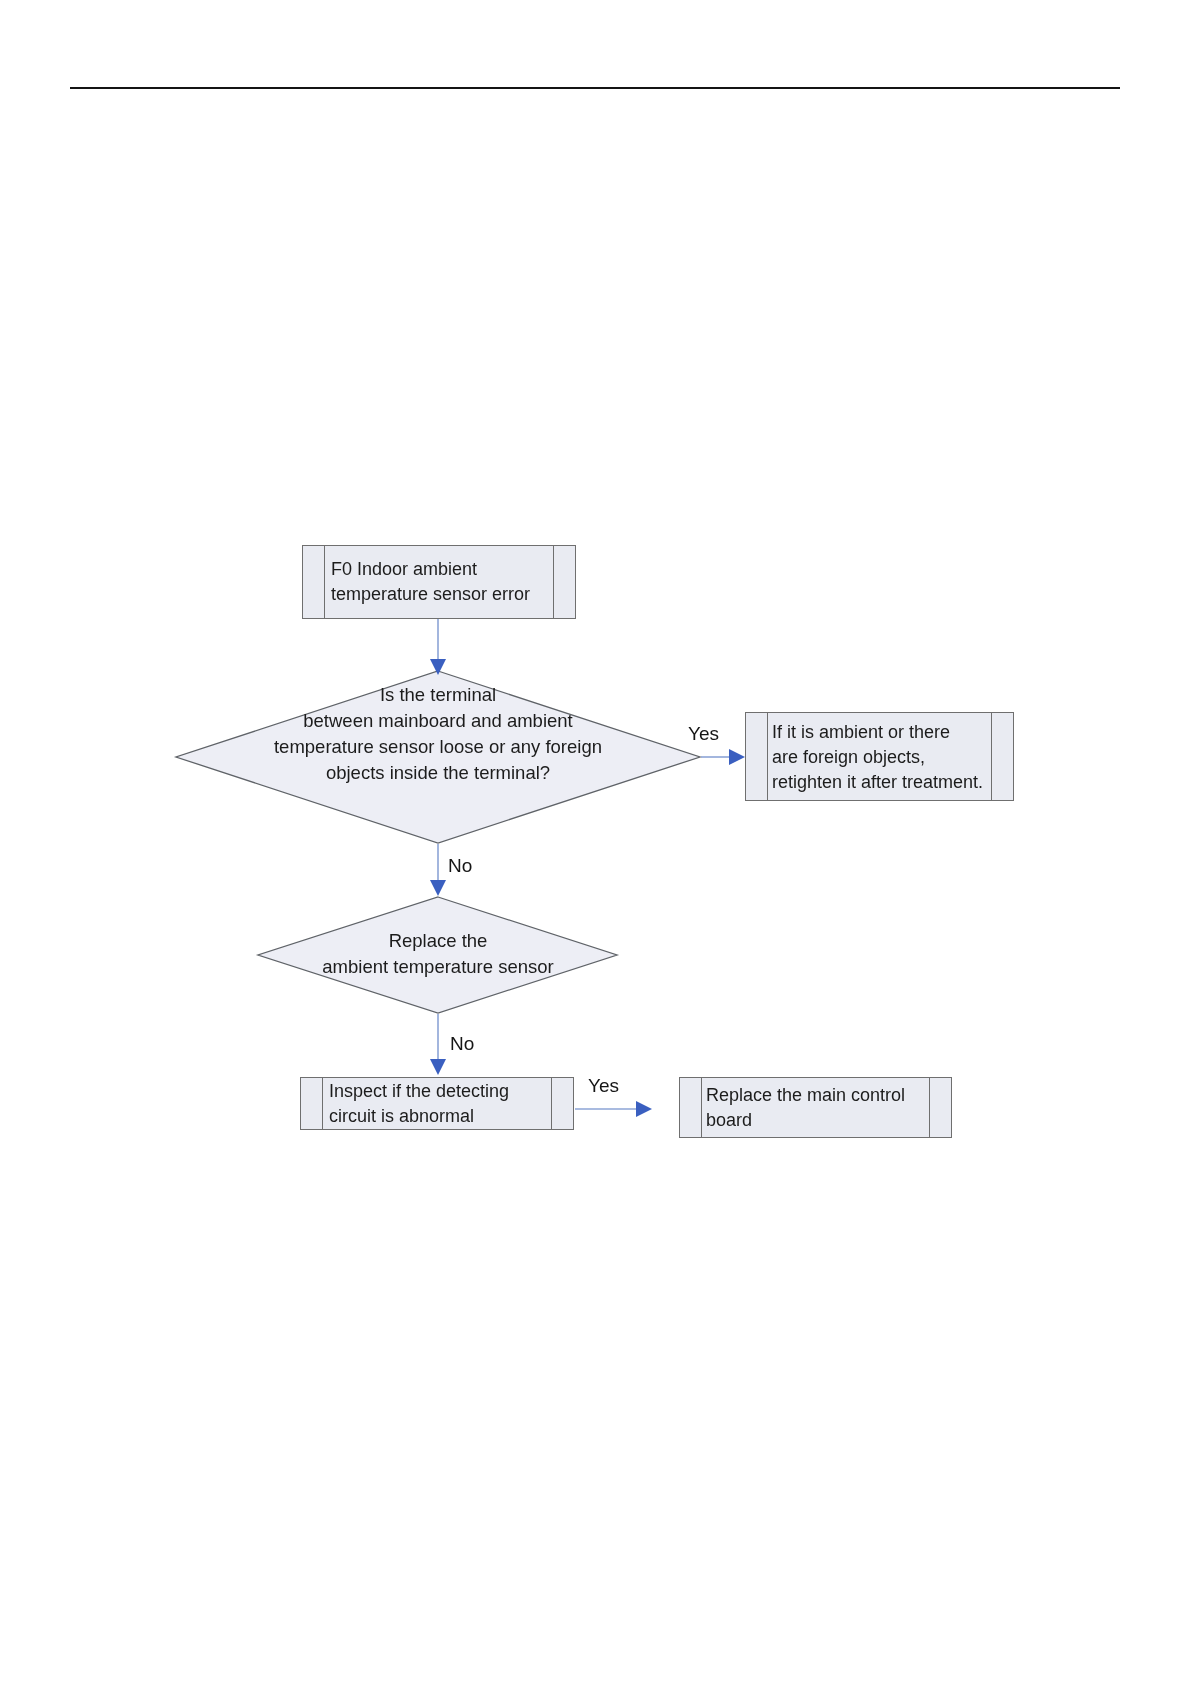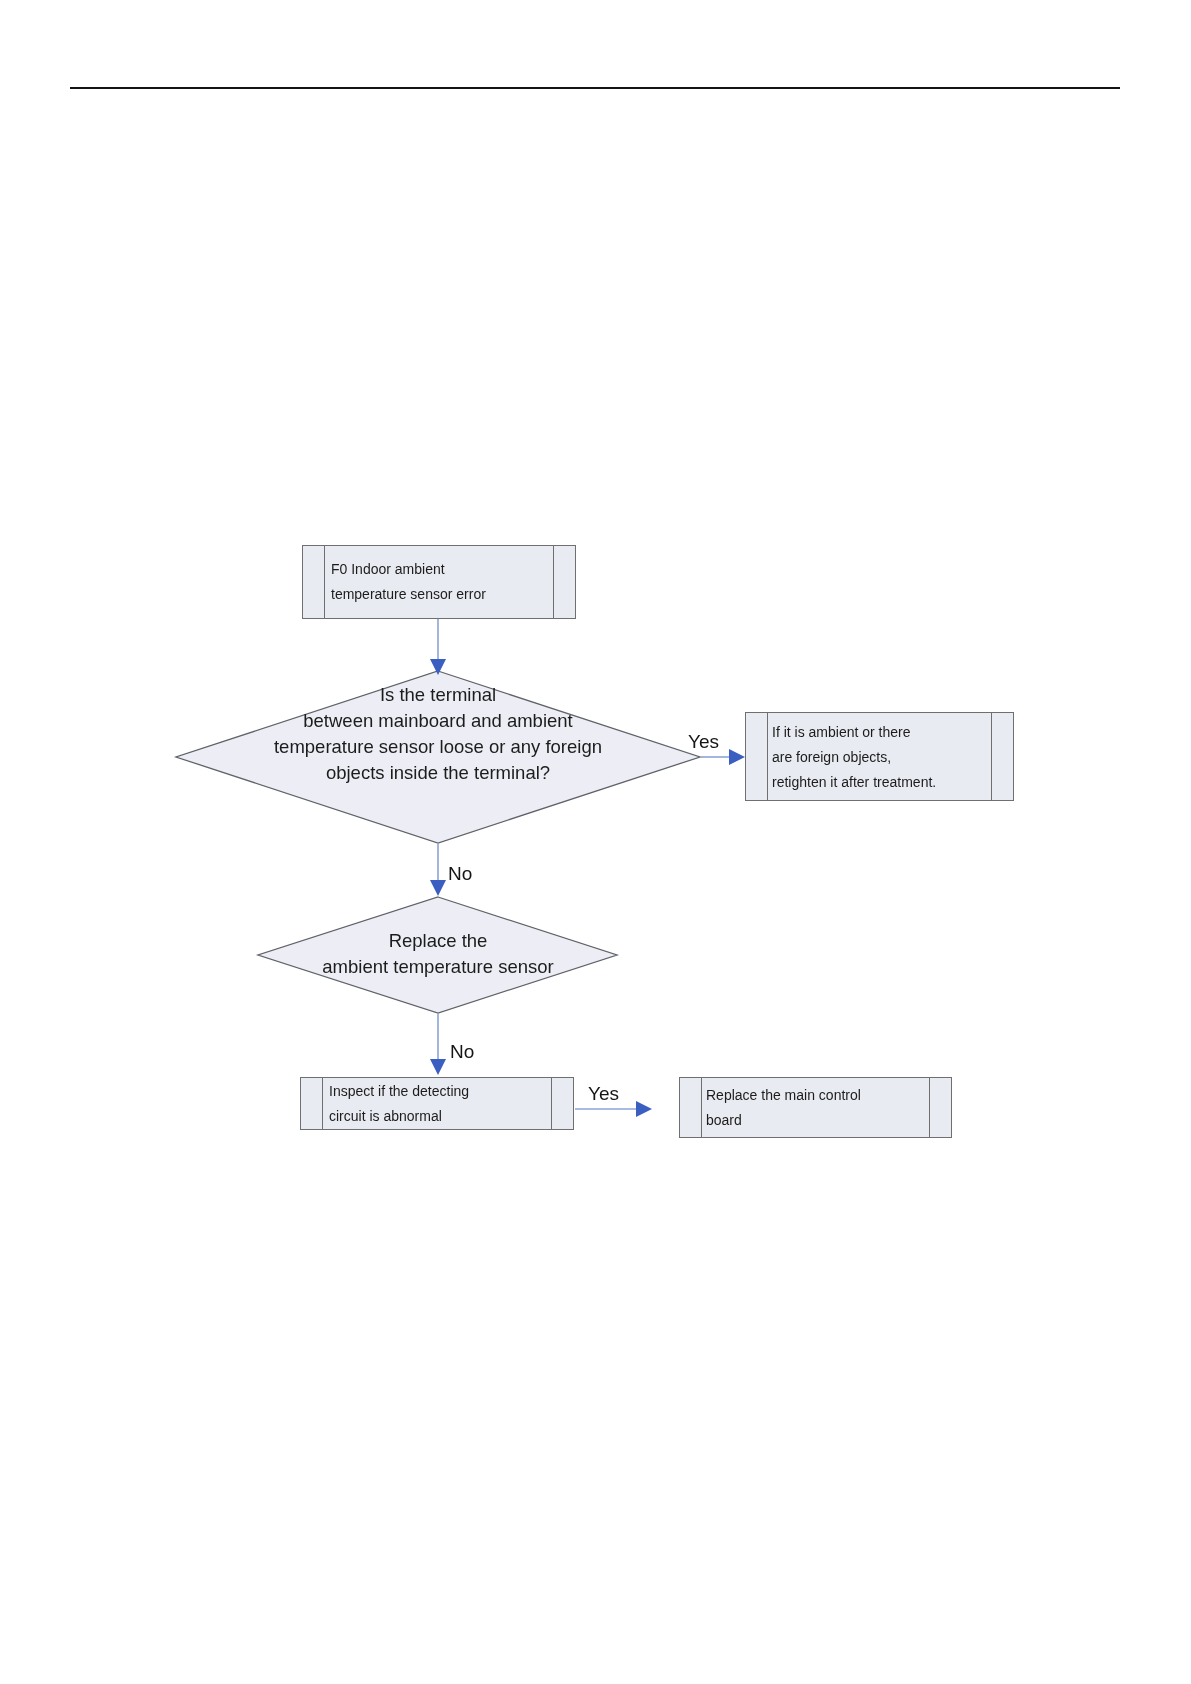--- a/index.html
+++ b/index.html
@@ -25,35 +25,34 @@
     box-sizing:border-box;
   }
   .pnode .bar{
     position:absolute;top:0;bottom:0;width:1px;background:#6f6f6f;
   }
   .pnode .bar.left{left:21px;}
   .pnode .bar.right{right:21px;}
   .pnode .ptext{
     position:absolute;left:28px;right:24px;top:50%;
     transform:translateY(-50%);
-    font-size:14px;line-height:25px;
+    font-size:18px;line-height:25px;
     white-space:pre-line;
     text-align:left;
   }
   .dtext{
     position:absolute;
     font-size:18.5px;line-height:26px;
     text-align:center;
     white-space:pre-line;
   }
   .edge-label{
     position:absolute;
     font-size:19px;line-height:20px;
     color:#151515;
-    margin-top:8px;
   }
 </style>
 </head>
 <body>
 
 <div id="page">
 
   <div class="top-rule"></div>
 
   <svg class="overlay" viewBox="0 0 1191 1684">

